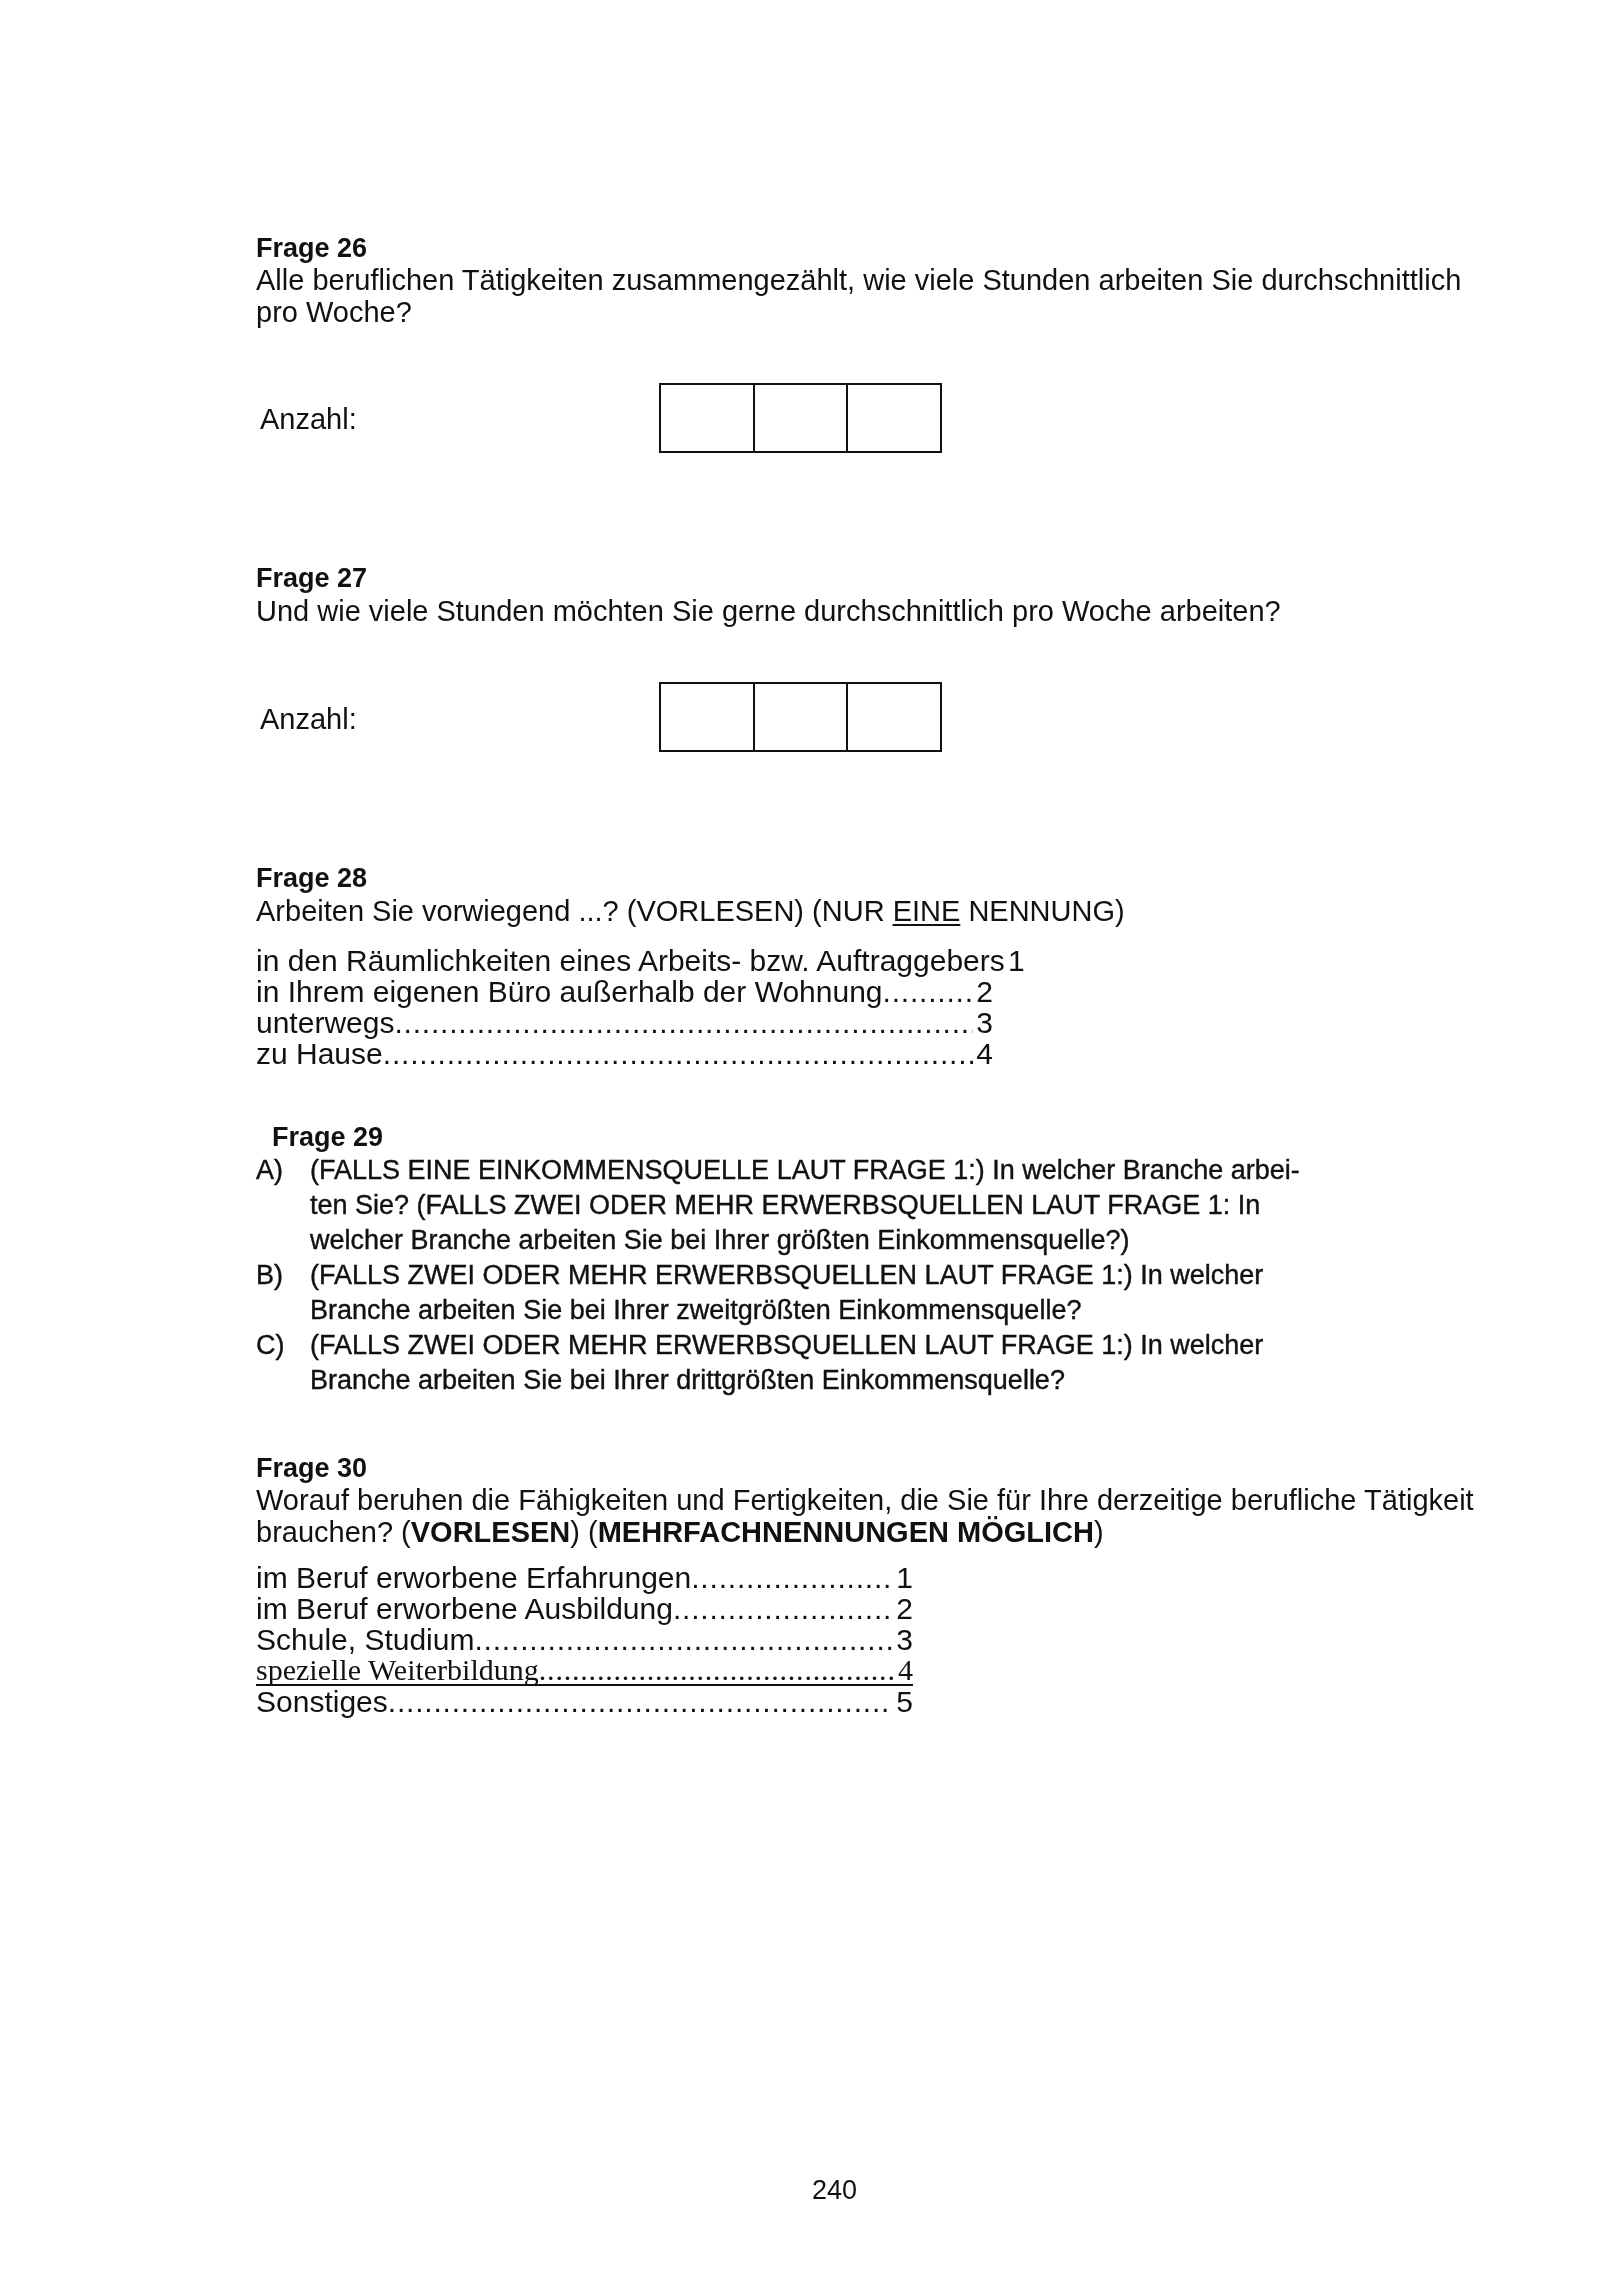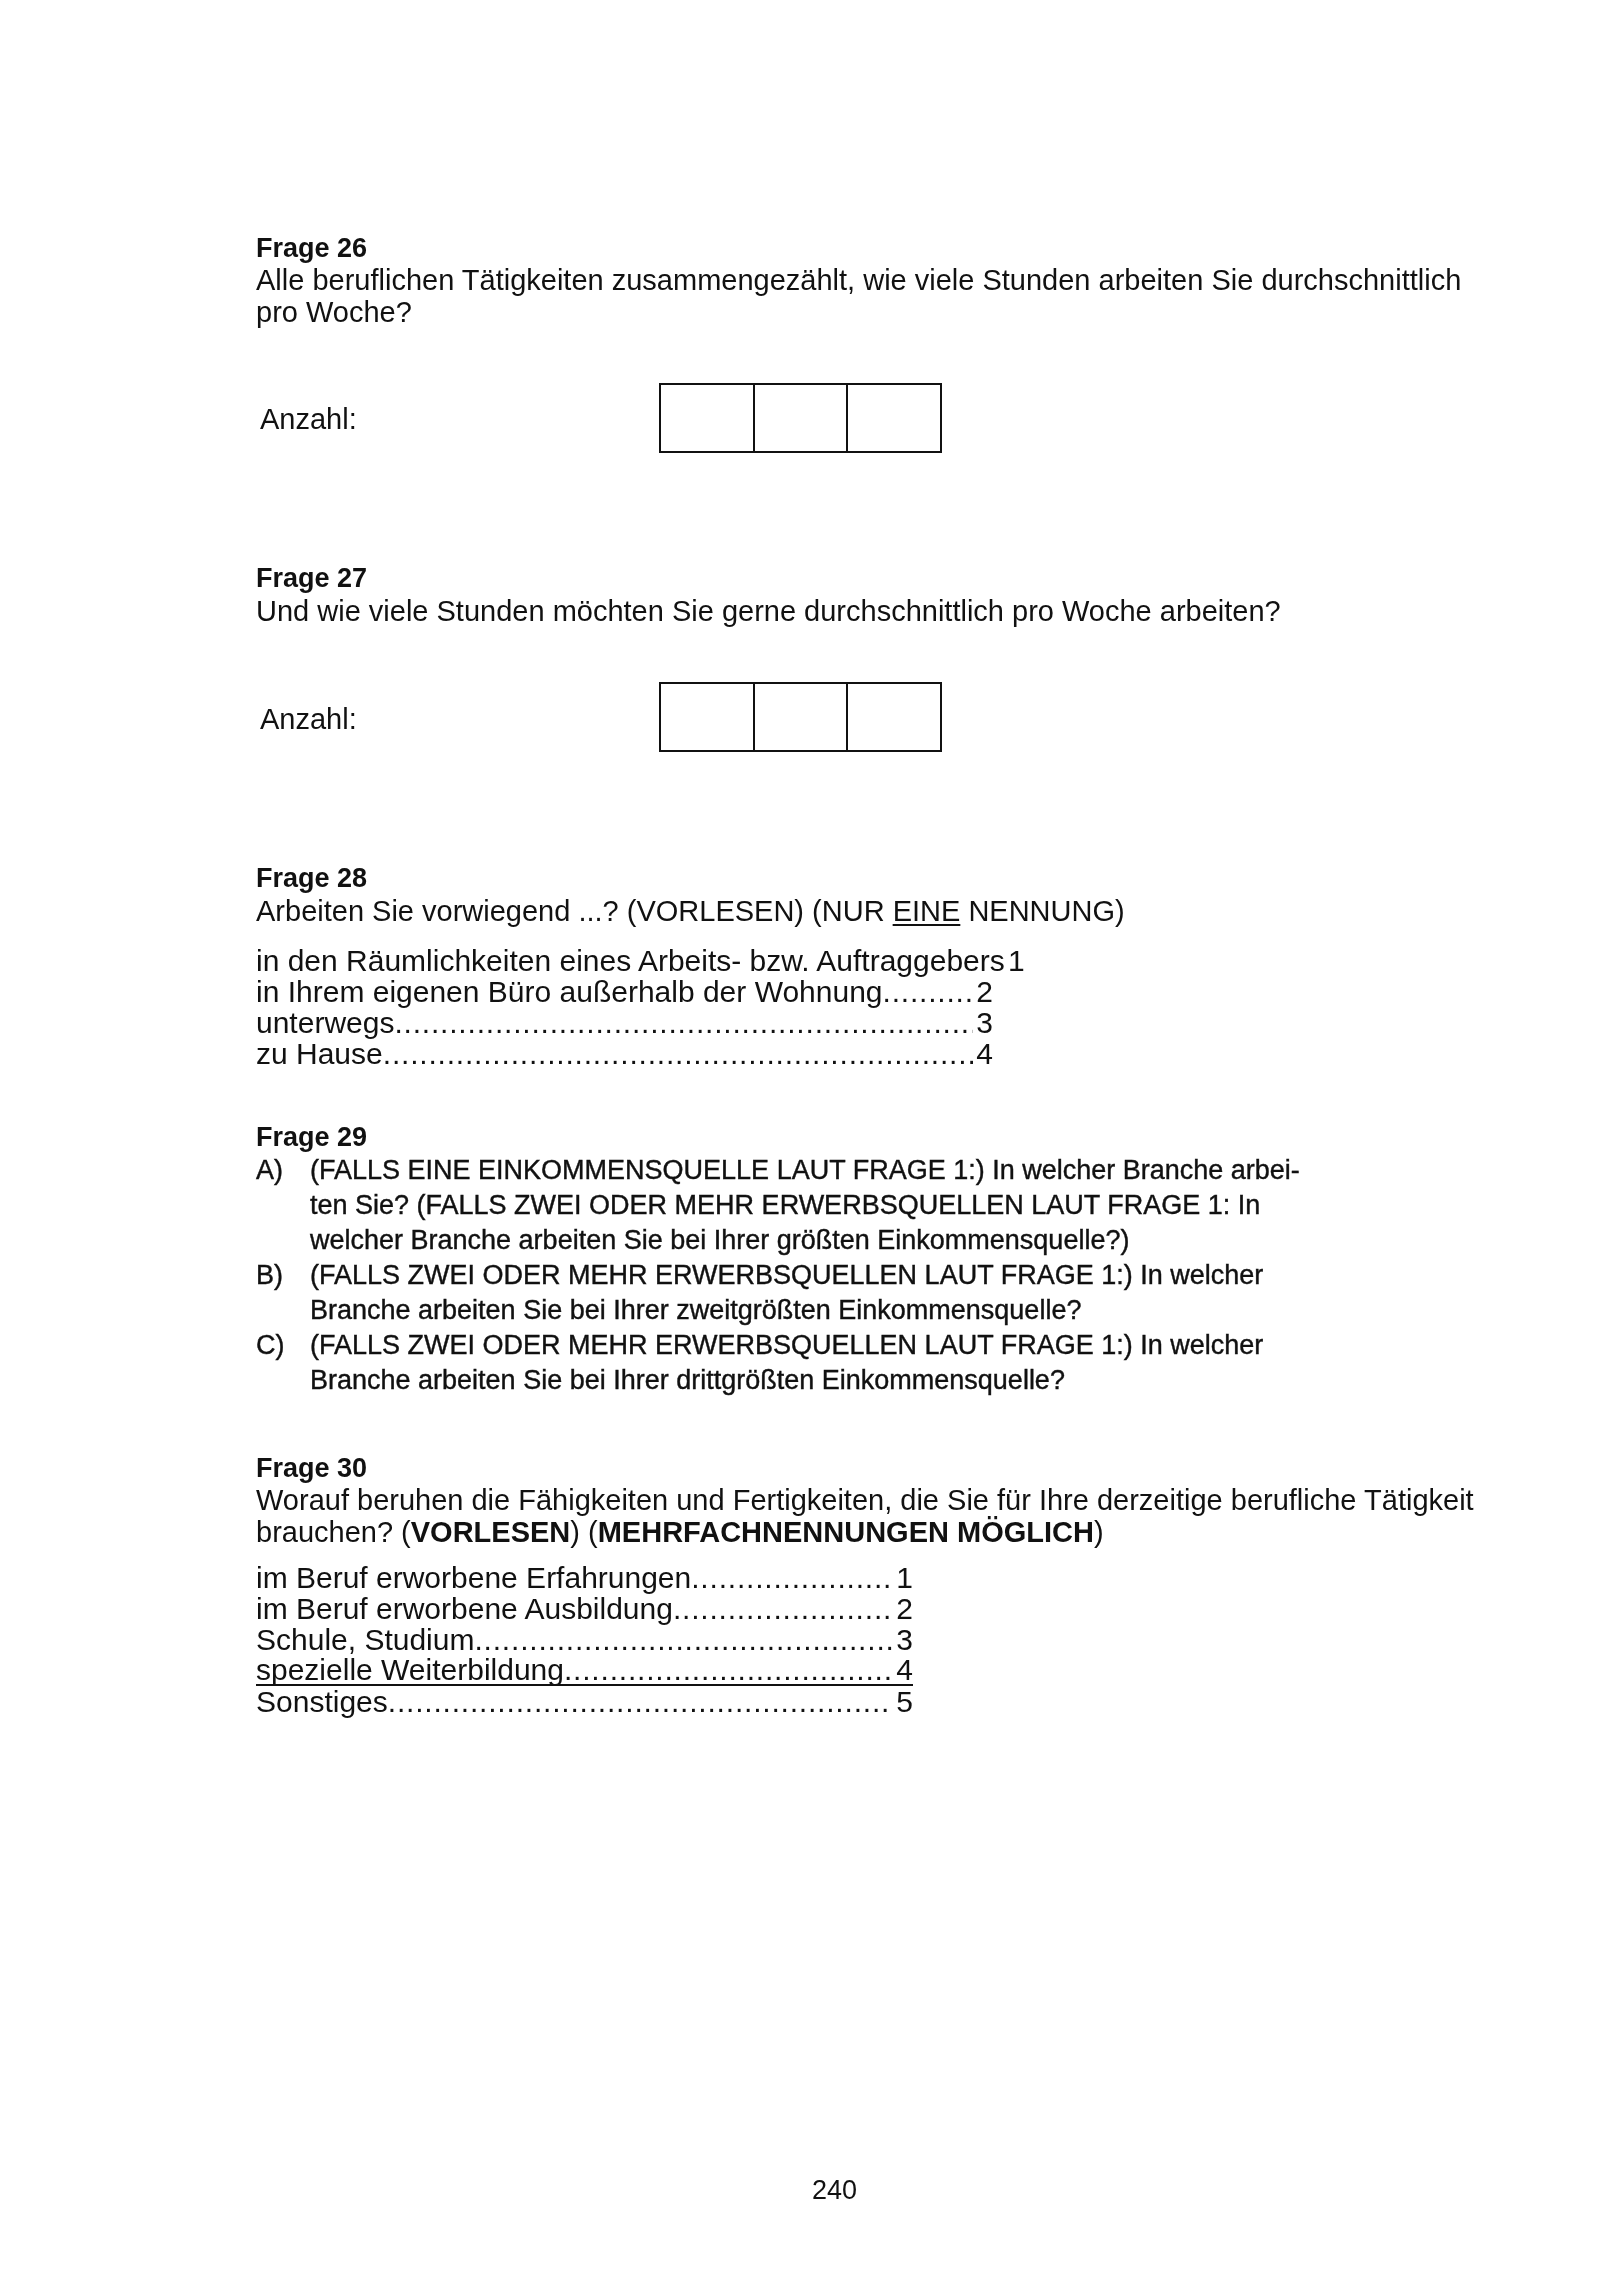--- a/index.html
+++ b/index.html
@@ -65,21 +65,21 @@
       <span class="dots">........................................................................................................................................................................</span>
       <span class="num">3</span>
     </div>
   <div class="opt">
       <span class="lbl">zu Hause</span>
       <span class="dots">........................................................................................................................................................................</span>
       <span class="num">4</span>
     </div>
 </div>
 
-<div class="abs heading" style="left:256px; top:1122px;">Frage 29</div>
+<div class="abs heading" style="left:272px; top:1122px;">Frage 29</div>
 <div class="abs" style="left:256px; top:1153px;">
   <div class="q29row">
     <div class="q29 letter">A)</div>
     <div>
       <div class="q29">(FALLS EINE EINKOMMENSQUELLE LAUT FRAGE 1:) In welcher Branche arbei-</div>
       <div class="q29">ten Sie? (FALLS ZWEI ODER MEHR ERWERBSQUELLEN LAUT FRAGE 1: In</div>
       <div class="q29">welcher Branche arbeiten Sie bei Ihrer größten Einkommensquelle?)</div>
     </div>
   </div>
   <div class="q29row">
@@ -112,21 +112,21 @@
   <div class="opt">
       <span class="lbl">im Beruf erworbene Ausbildung</span>
       <span class="dots">........................................................................................................................................................................</span>
       <span class="num">2</span>
     </div>
   <div class="opt">
       <span class="lbl">Schule, Studium</span>
       <span class="dots">........................................................................................................................................................................</span>
       <span class="num">3</span>
     </div>
-  <div class="opt underlined" style="line-height:29px;">
+  <div class="opt underlined" style="line-height:29px;font-family:Liberation Serif, serif;">
       <span class="lbl">spezielle Weiterbildung</span>
       <span class="dots">........................................................................................................................................................................</span>
       <span class="num">4</span>
     </div>
   <div class="opt">
       <span class="lbl">Sonstiges</span>
       <span class="dots">........................................................................................................................................................................</span>
       <span class="num">5</span>
     </div>
 </div>

